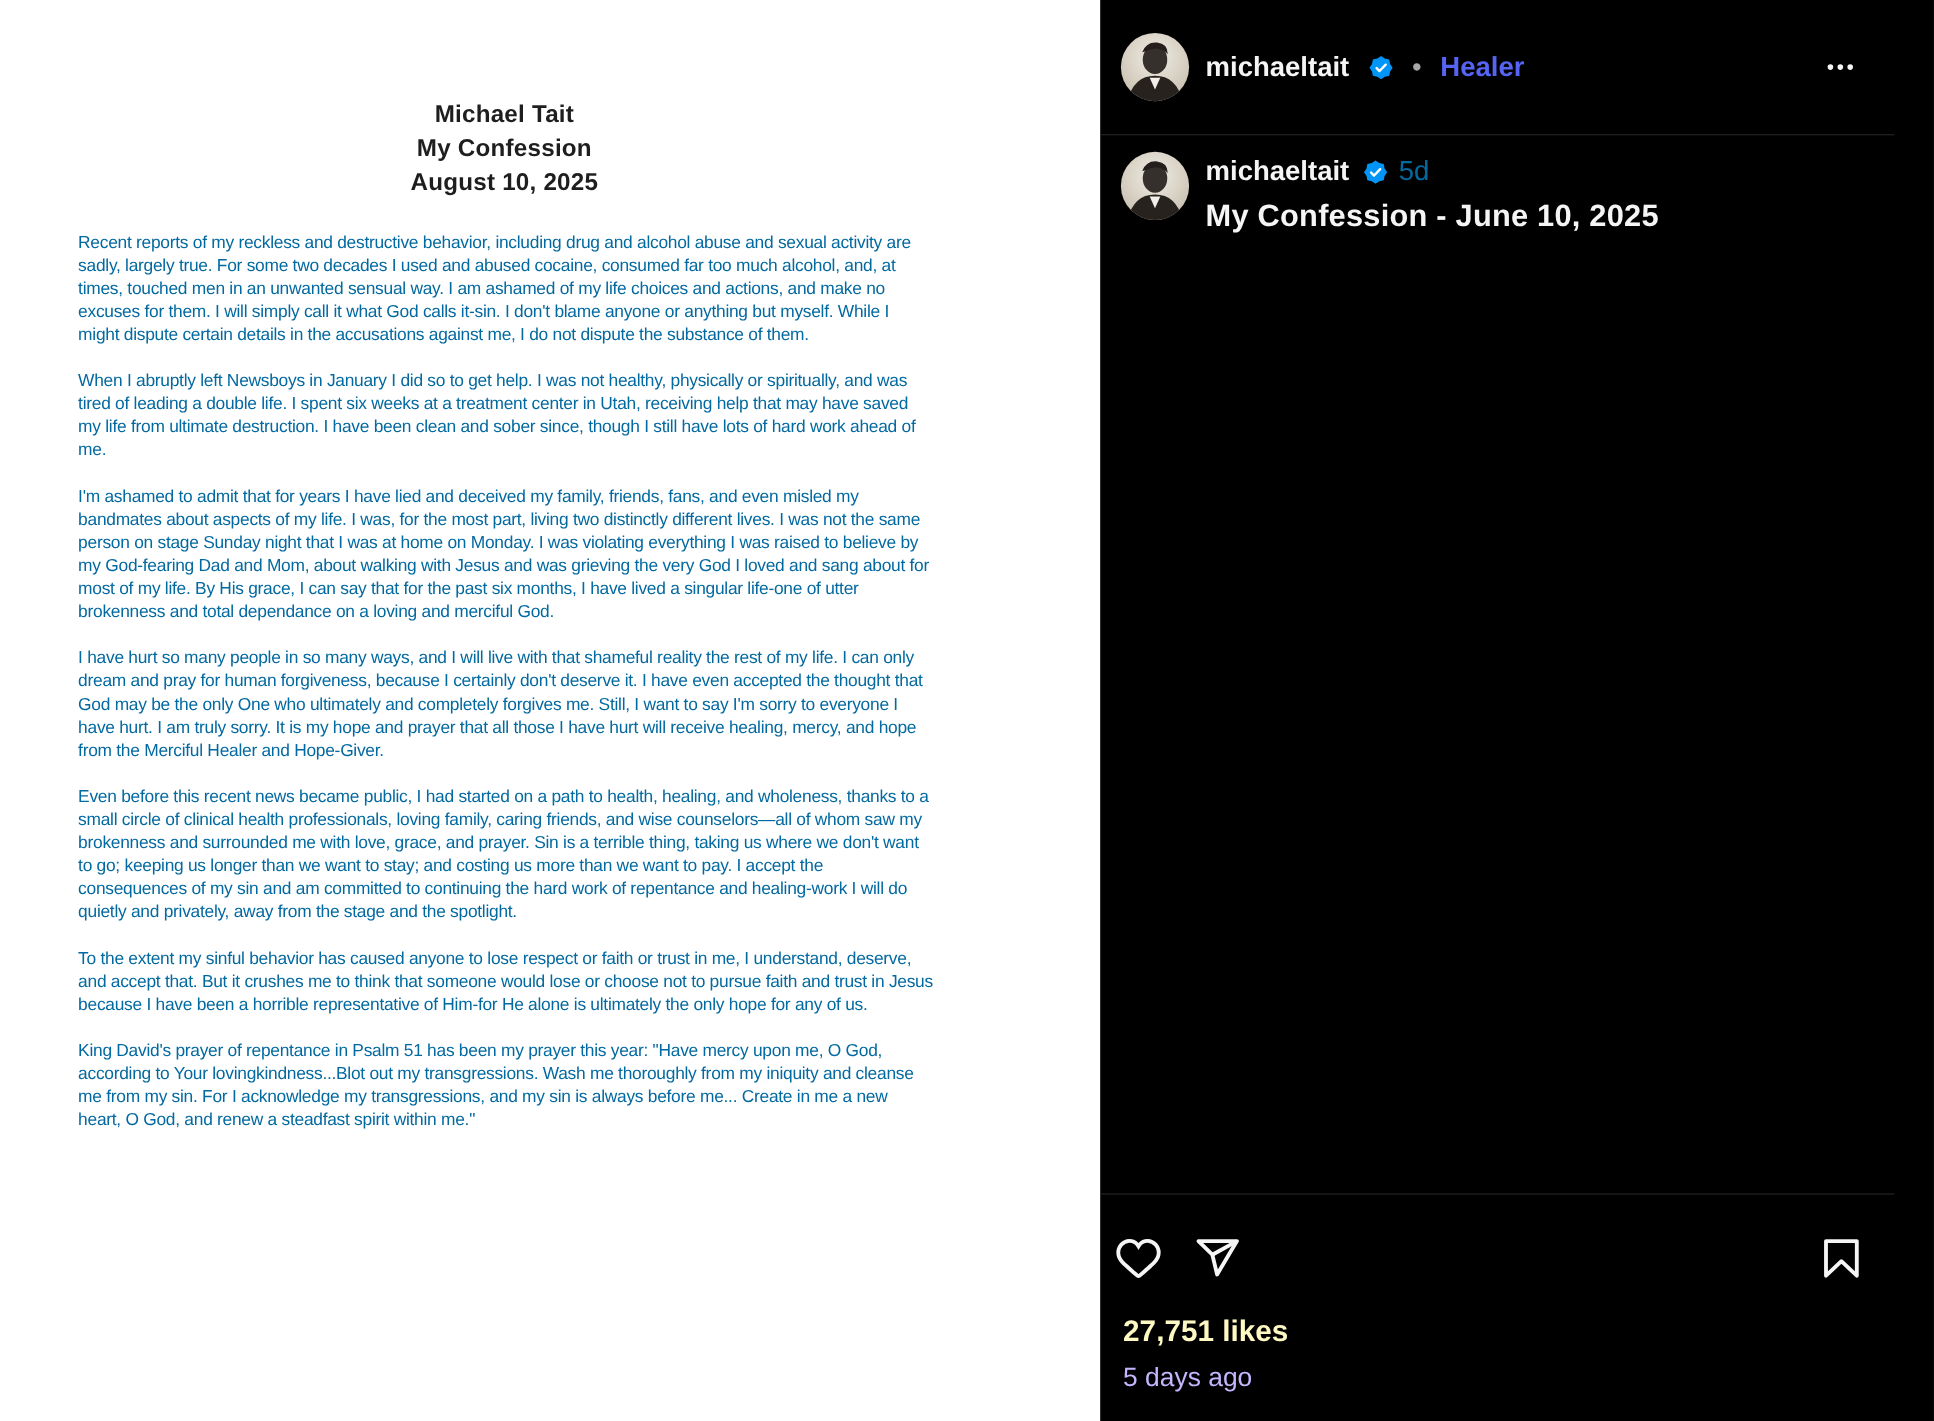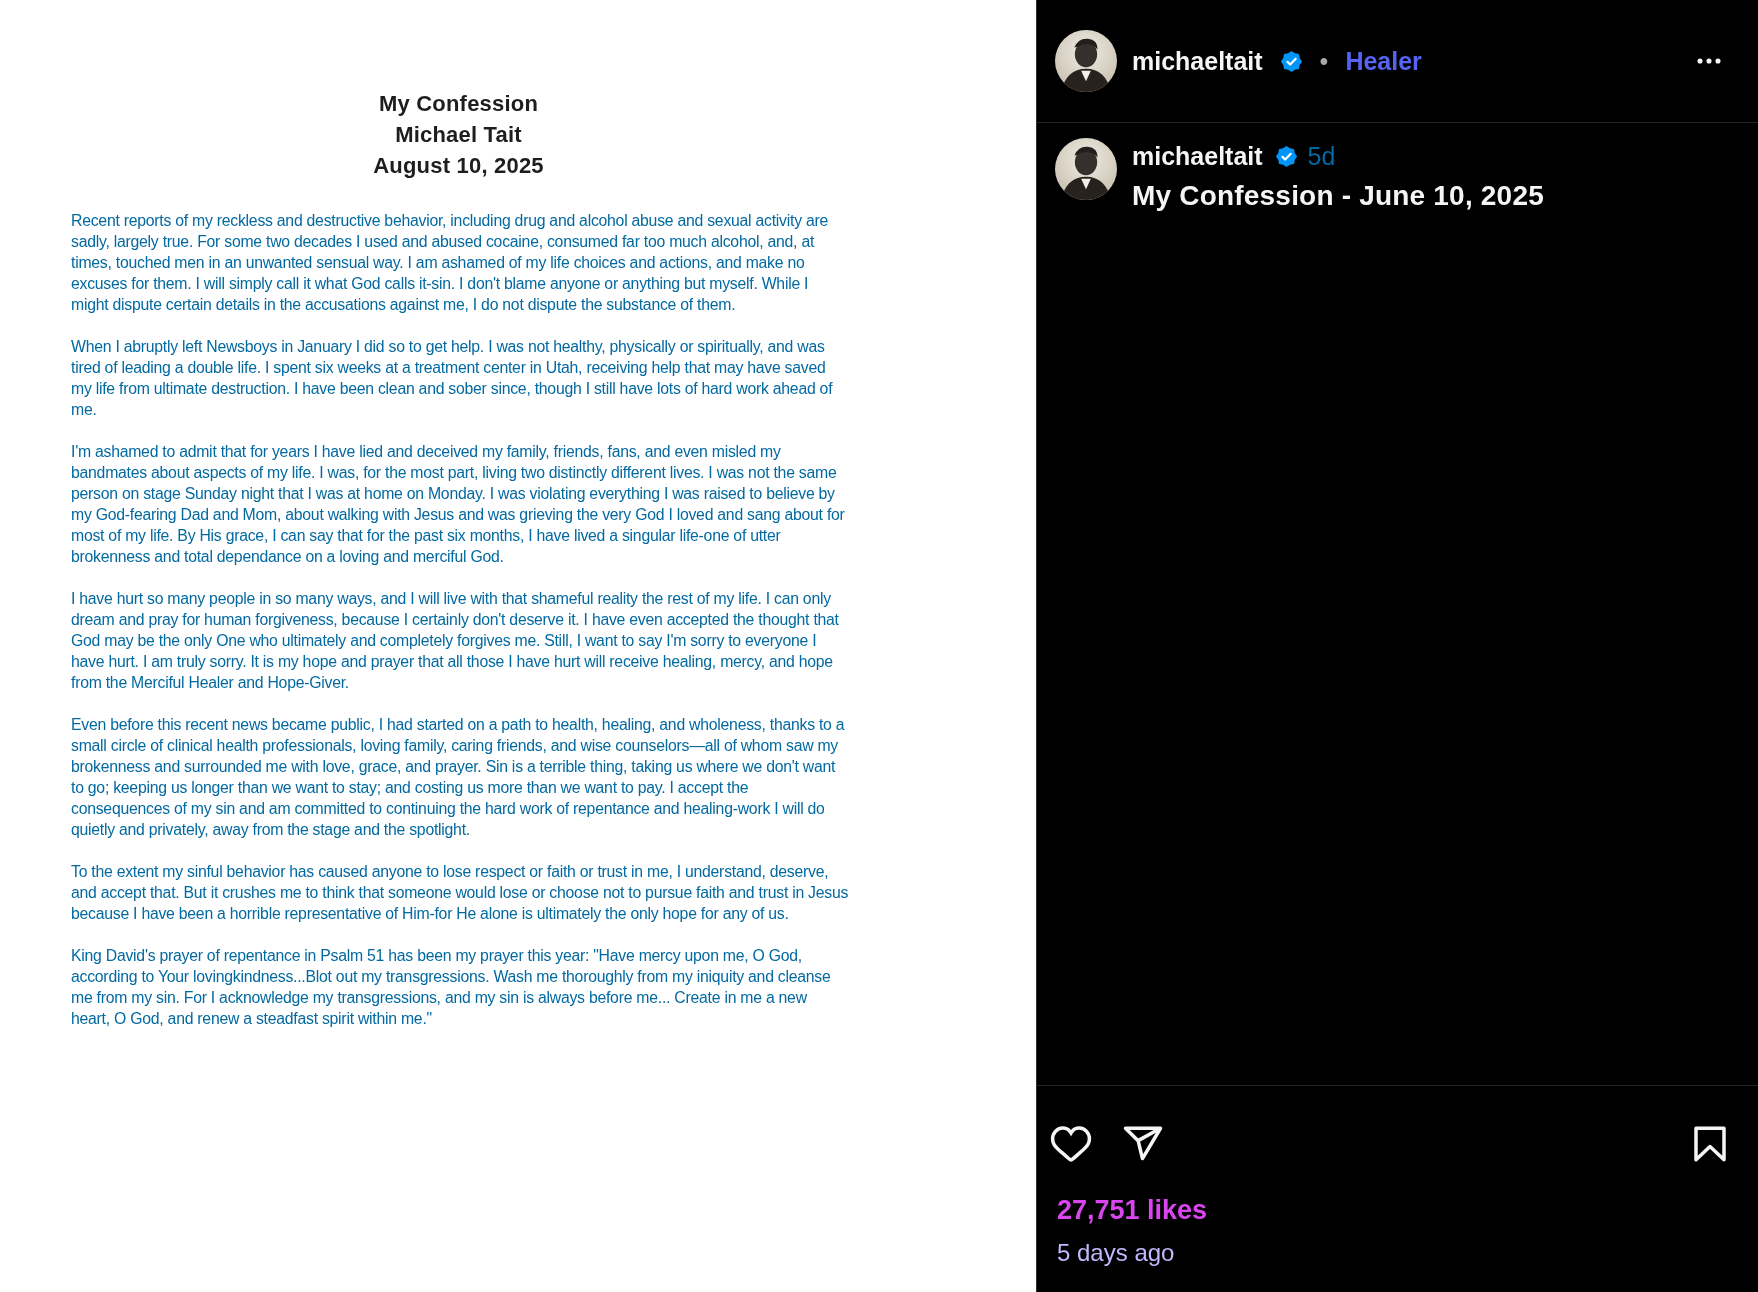--- a/index.html
+++ b/index.html
@@ -19,21 +19,21 @@
     font-weight:700; font-size:22px; line-height:31px; color:#1e1e1e;
     letter-spacing:0.2px;
   }
   .letter-body p {
     width:778px; font-size:15.8px; line-height:21px; letter-spacing:-0.25px;
     margin-bottom:21px; color:#0369a1;
   }
 
   
   .panel {
-    position:absolute; left:1036px; top:0; width:722px; height:1292px;
+    position:absolute; left:1000px; top:0; width:722px; height:1292px;
     background:#000; border-left:1px solid #2e2e2e; color:#f5f5f5;
   }
 
   .ig-header {
     height:123px; display:flex; align-items:center;
     padding:0 30px 0 18px; gap:15px;
     border-bottom:1px solid #262626;
   }
   .avatar {
     width:62px; height:62px; border-radius:50%; flex:0 0 auto; overflow:hidden;
@@ -56,33 +56,33 @@
 
   .actions {
     position:absolute; left:0; right:0; top:1085px; bottom:0;
     border-top:1px solid #262626; padding:36px 26px 0 12px;
   }
   .icon-row { display:flex; align-items:center; }
   .icon-btn { width:44px; height:44px; cursor:pointer; display:flex; align-items:center; justify-content:center; }
   .icon-btn + .icon-btn { margin-left:28px; }
   .icon-btn.save { margin-left:auto; }
   .icon-btn svg { width:42px; height:42px; }
-  .likes { margin-top:29px; padding-left:8px; font-size:27px; font-weight:700; color:#d946ef; cursor:pointer; }
+  .likes { margin-top:29px; padding-left:8px; font-size:27px; font-weight:700; color:#fef9c3; cursor:pointer; }
   .posted { margin-top:13px; padding-left:8px; font-size:24px; color:#c4b5fd; }
 </style>
 </head>
 <body>
 
 <div class="stage">
 
   <div class="letter">
     <div class="letter-inner">
       <div class="letter-title">
+        <div>Michael Tait</div>
         <div>My Confession</div>
-        <div>Michael Tait</div>
         <div>August 10, 2025</div>
       </div>
       <div class="letter-body">
         <p>Recent reports of my reckless and destructive behavior, including drug and alcohol abuse and sexual activity are sadly, largely true. For some two decades I used and abused cocaine, consumed far too much alcohol, and, at times, touched men in an unwanted sensual way. I am ashamed of my life choices and actions, and make no excuses for them. I will simply call it what God calls it-sin. I don't blame anyone or anything but myself. While I might dispute certain details in the accusations against me, I do not dispute the substance of them.</p>
         <p>When I abruptly left Newsboys in January I did so to get help. I was not healthy, physically or spiritually, and was tired of leading a double life. I spent six weeks at a treatment center in Utah, receiving help that may have saved my life from ultimate destruction. I have been clean and sober since, though I still have lots of hard work ahead of me.</p>
         <p>I'm ashamed to admit that for years I have lied and deceived my family, friends, fans, and even misled my bandmates about aspects of my life. I was, for the most part, living two distinctly different lives. I was not the same person on stage Sunday night that I was at home on Monday. I was violating everything I was raised to believe by my God-fearing Dad and Mom, about walking with Jesus and was grieving the very God I loved and sang about for most of my life. By His grace, I can say that for the past six months, I have lived a singular life-one of utter brokenness and total dependance on a loving and merciful God.</p>
         <p>I have hurt so many people in so many ways, and I will live with that shameful reality the rest of my life. I can only dream and pray for human forgiveness, because I certainly don't deserve it. I have even accepted the thought that God may be the only One who ultimately and completely forgives me. Still, I want to say I'm sorry to everyone I have hurt. I am truly sorry. It is my hope and prayer that all those I have hurt will receive healing, mercy, and hope from the Merciful Healer and Hope-Giver.</p>
         <p>Even before this recent news became public, I had started on a path to health, healing, and wholeness, thanks to a small circle of clinical health professionals, loving family, caring friends, and wise counselors—all of whom saw my brokenness and surrounded me with love, grace, and prayer. Sin is a terrible thing, taking us where we don't want to go; keeping us longer than we want to stay; and costing us more than we want to pay. I accept the consequences of my sin and am committed to continuing the hard work of repentance and healing-work I will do quietly and privately, away from the stage and the spotlight.</p>
         <p>To the extent my sinful behavior has caused anyone to lose respect or faith or trust in me, I understand, deserve, and accept that. But it crushes me to think that someone would lose or choose not to pursue faith and trust in Jesus because I have been a horrible representative of Him-for He alone is ultimately the only hope for any of us.</p>
         <p>King David's prayer of repentance in Psalm 51 has been my prayer this year: "Have mercy upon me, O God, according to Your lovingkindness...Blot out my transgressions. Wash me thoroughly from my iniquity and cleanse me from my sin. For I acknowledge my transgressions, and my sin is always before me... Create in me a new heart, O God, and renew a steadfast spirit within me."</p>

